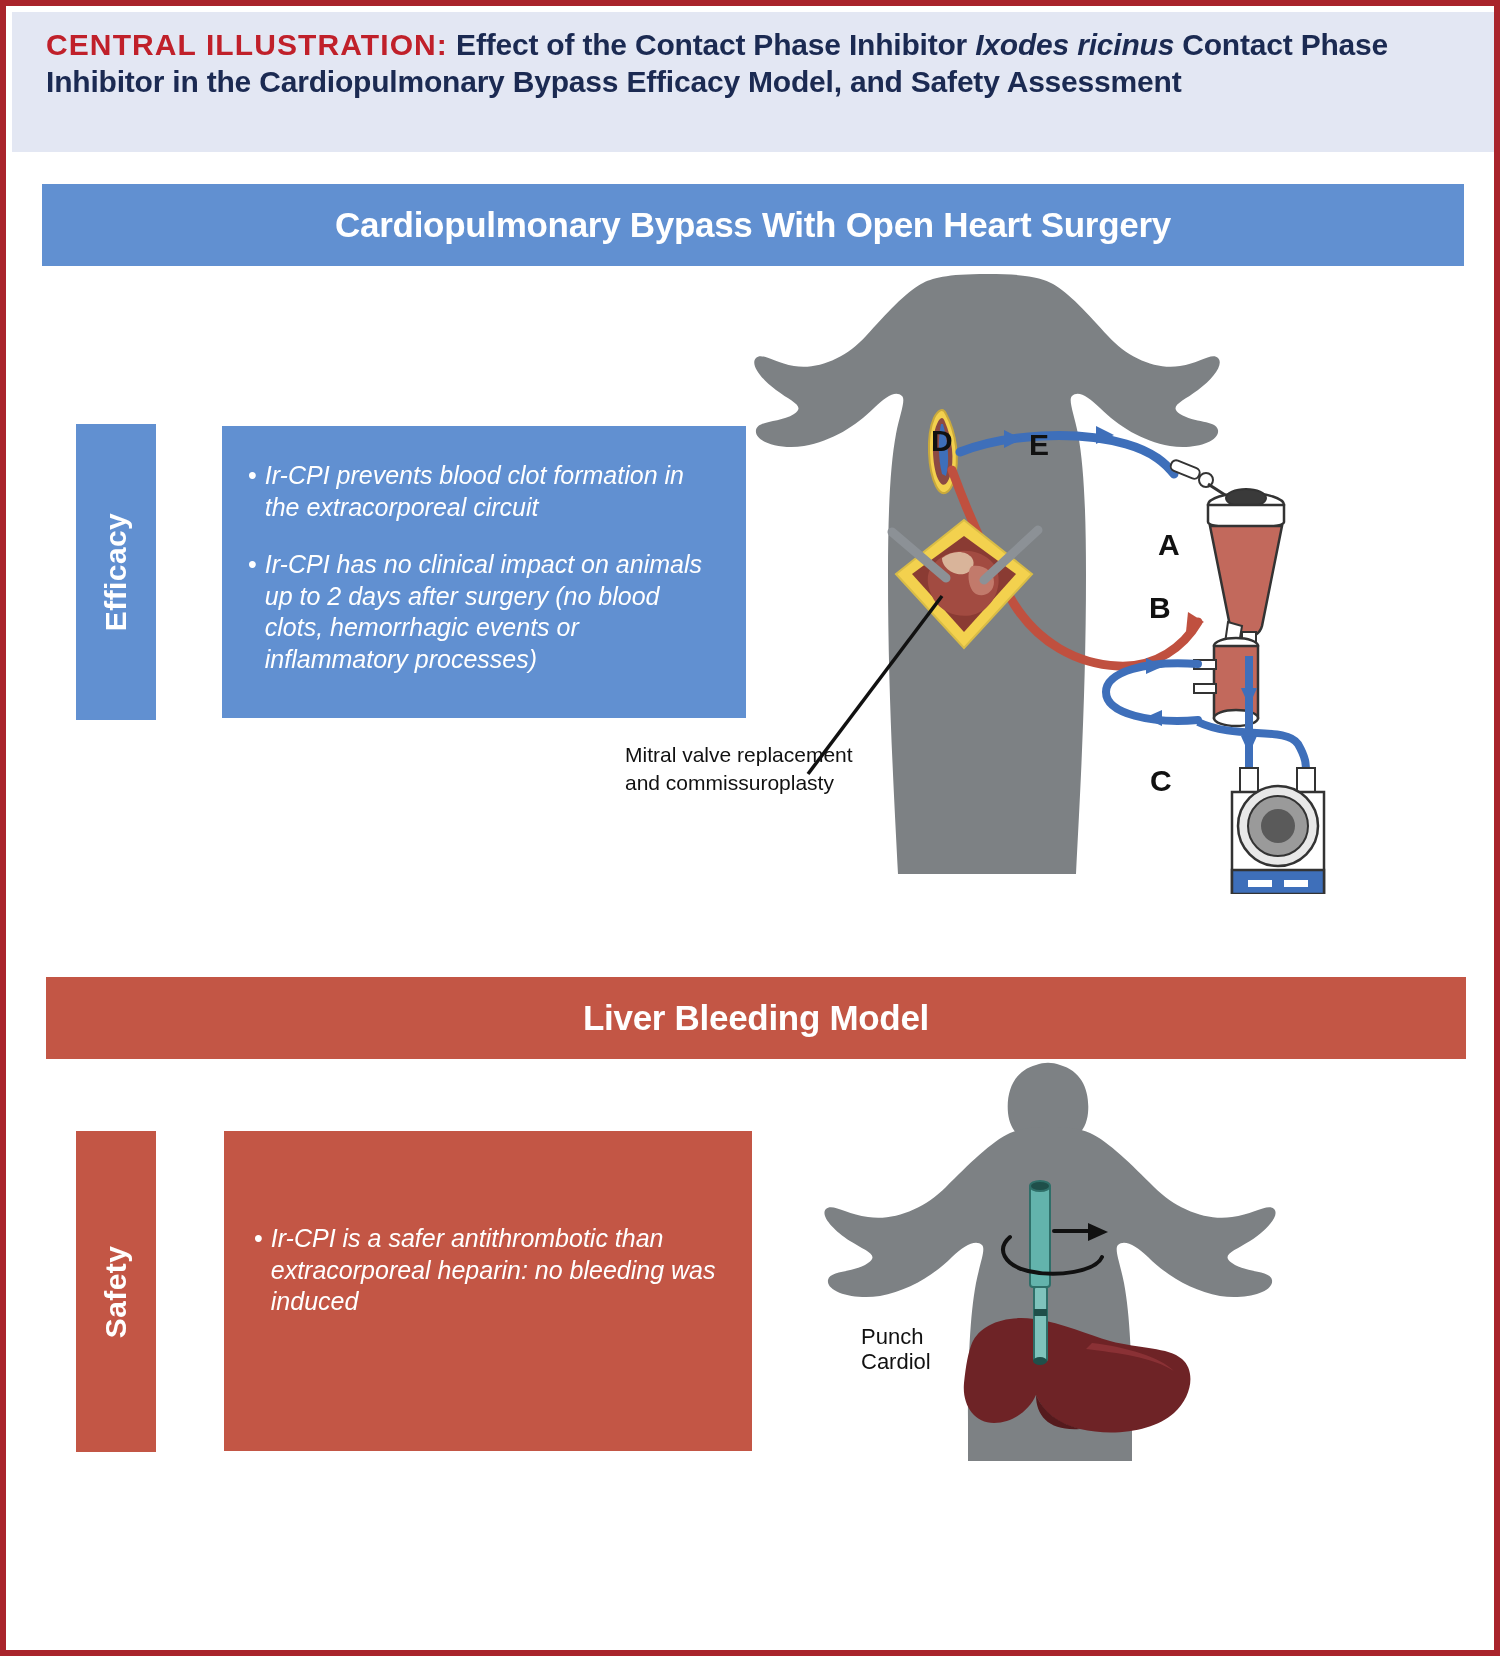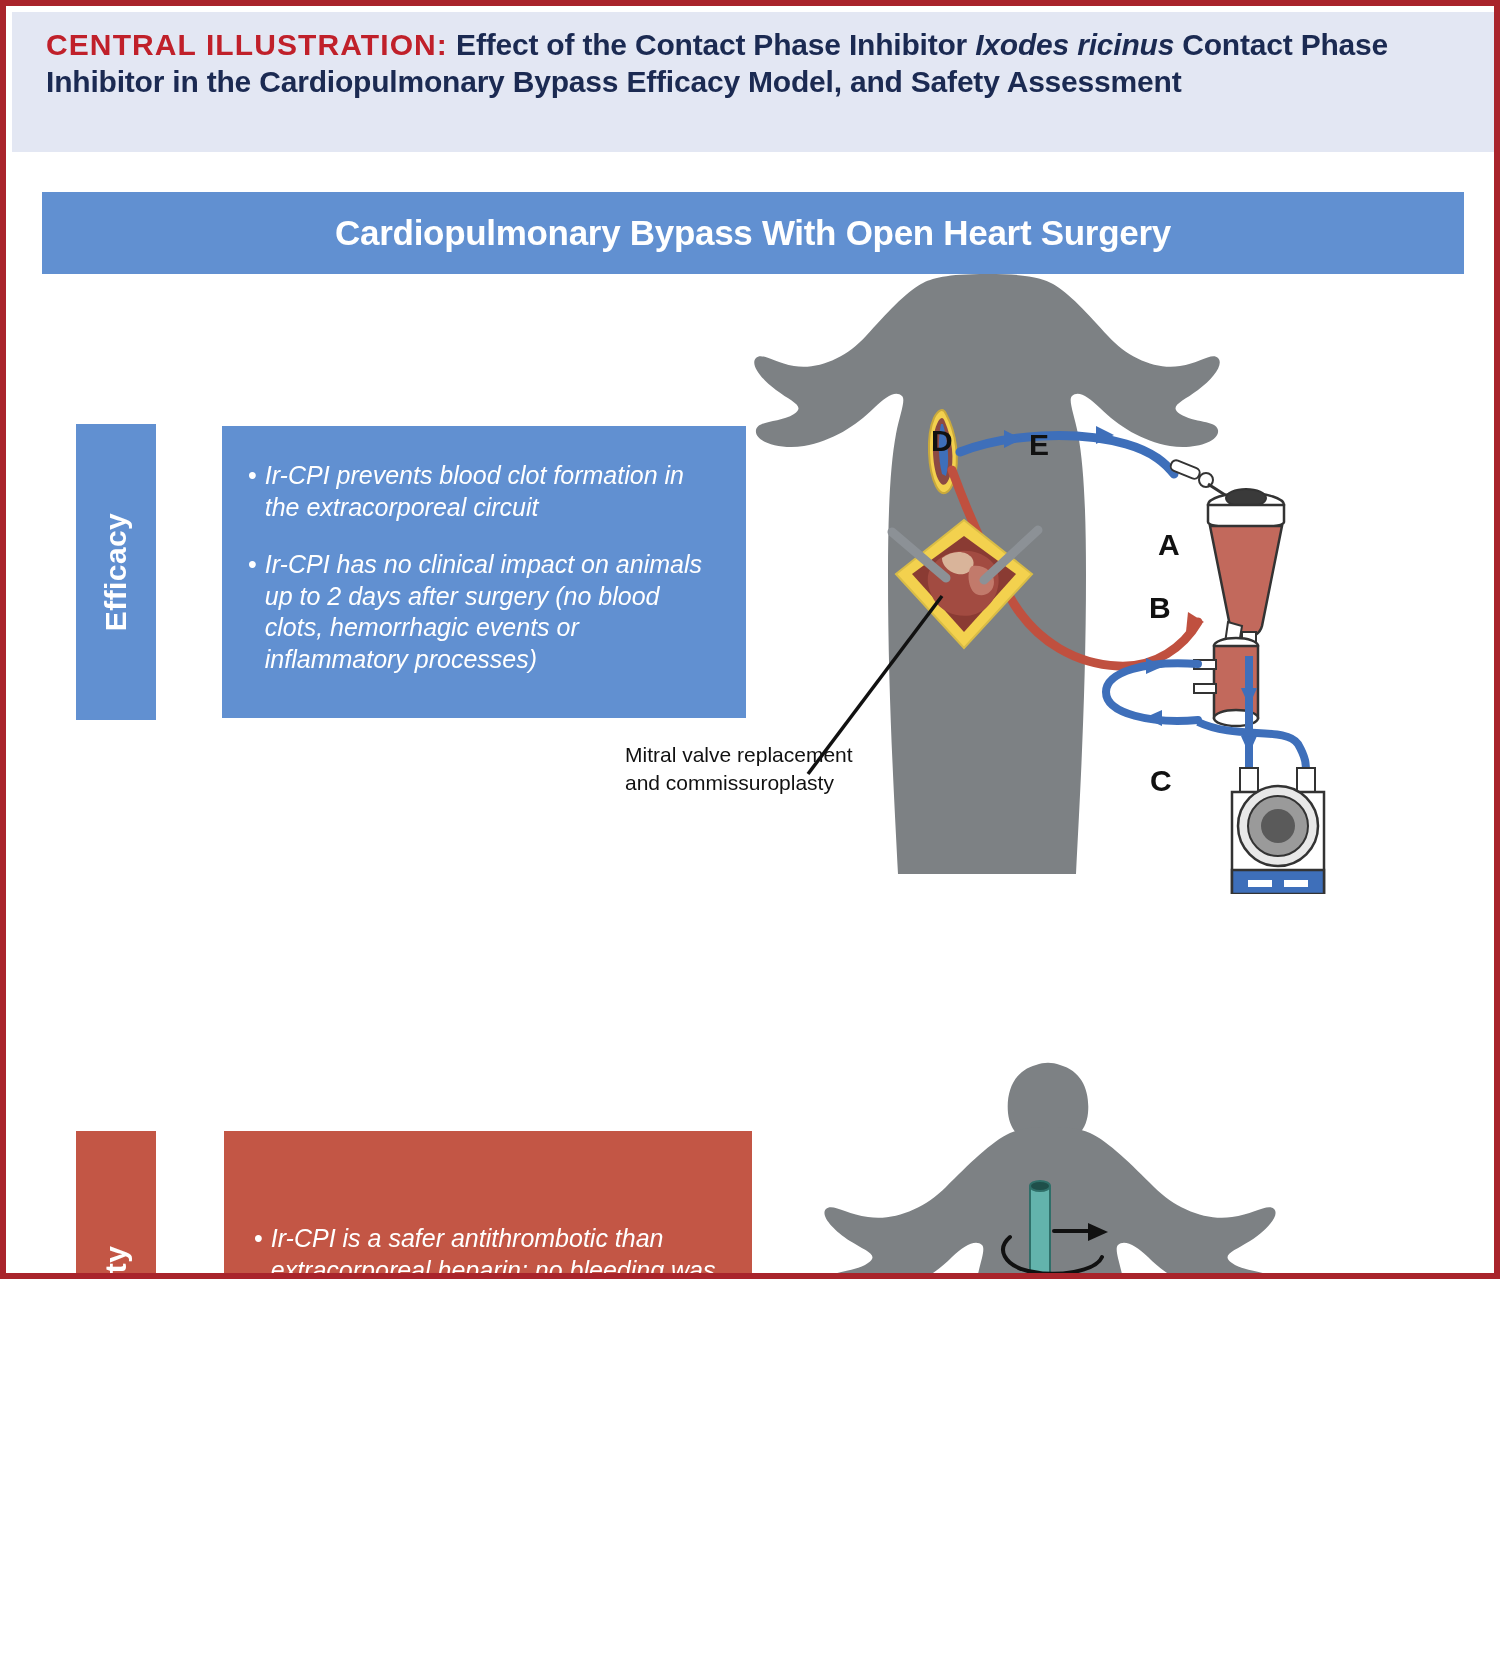--- a/index.html
+++ b/index.html
@@ -4,21 +4,21 @@
 <style>
   html,body{margin:0;padding:0;}
   body{
     width:1500px;height:1680px;
     background:#ffffff;
     font-family:"Liberation Sans", sans-serif;
     -webkit-font-smoothing:antialiased;
   }
   .figure{
     position:relative;
-    width:1500px;height:1279px;
+    width:1500px;height:1656px;
     box-sizing:border-box;
     border:6px solid #A9242B;
     background:#ffffff;
     overflow:hidden;
   }
   
   .header{
     position:absolute;left:6px;top:6px;
     width:1488px;height:140px;
     background:#E3E7F3;
@@ -43,21 +43,20 @@
     position:absolute;
     display:flex;align-items:center;justify-content:center;
     color:#ffffff;
     font-weight:bold;
     letter-spacing:-0.3px;
   }
   .banner-cpb{
     left:36px;top:178px;width:1422px;height:82px;
     background:#6190D1;
     font-size:35px;
-    margin-top:8px;
   }
   .banner-liver{
     left:40px;top:971px;width:1420px;height:82px;
     background:#C35645;
     font-size:35px;
   }
 
   
   .side-tab{
     position:absolute;
@@ -278,20 +277,23 @@
   </div>
 
   <div class="marker m-d">D</div>
   <div class="marker m-e">E</div>
   <div class="marker m-a">A</div>
   <div class="marker m-b">B</div>
   <div class="marker m-c">C</div>
 
   <div class="callout callout-mitral">Mitral valve replacement and commissuroplasty</div>
 
+  <div class="banner banner-liver">
+    <span>Liver Bleeding Model</span>
+  </div>
 
   <div class="side-tab tab-safety">
     <span>Safety</span>
   </div>
 
   <div class="bullet-box box-safety">
     <div class="bullet">
       <span class="dot">•</span>
       <span class="txt">Ir-CPI is a safer antithrombotic than extracorporeal heparin: no bleeding was induced</span>
     </div>

